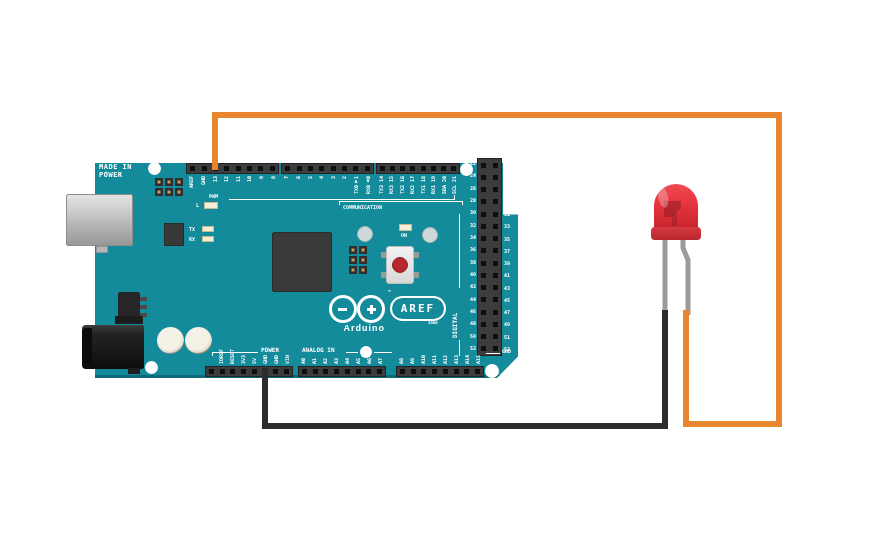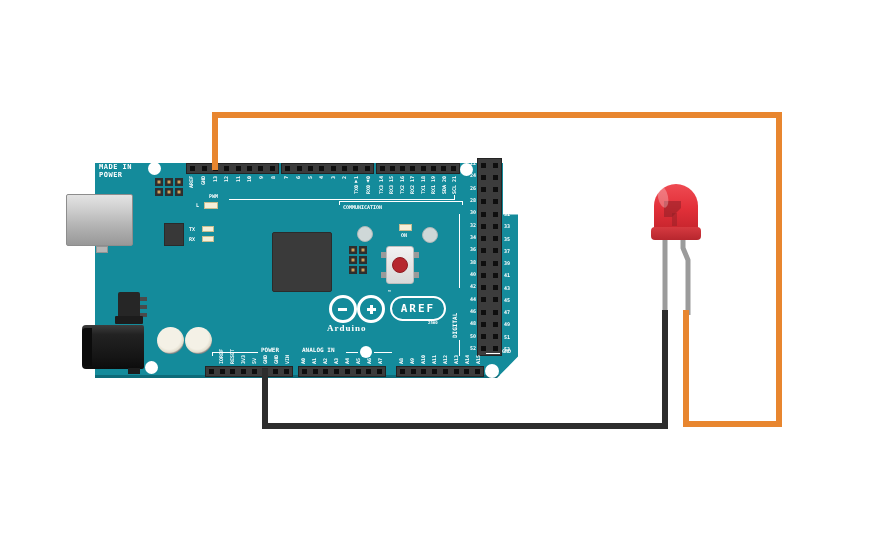--- a/index.html
+++ b/index.html
@@ -329,21 +329,21 @@
   <div class="abs" style="left:138px;top:313px;width:9px;height:4px;background:#4a4a4a;"></div>
   <div class="abs" style="left:118px;top:292px;width:22px;height:28px;background:#262626;border-radius:2px;"></div>
   <div class="abs" style="left:115px;top:316px;width:28px;height:8px;background:#1c1c1c;border-radius:1px;"></div>
 
   <div class="abs logo-circle" style="left:329px;top:295px;width:22px;height:22px;"></div>
   <div class="abs logo-circle" style="left:357px;top:295px;width:22px;height:22px;"></div>
   <div class="abs line" style="left:338px;top:308px;width:9px;height:3px;"></div>
   <div class="abs line" style="left:367px;top:308px;width:9px;height:3px;"></div>
   <div class="abs line" style="left:370px;top:305px;width:3px;height:9px;"></div>
   <div class="abs silk" style="left:388px;top:290px;font-size:5px;">™</div>
-  <div class="abs silk" style="left:327px;top:324px;width:58px;text-align:left;font-size:9px;letter-spacing:1px;font-family:Liberation Serif, serif;font-weight:bold;">Arduino</div>
+  <div class="abs silk" style="left:327px;top:324px;width:58px;text-align:right;font-size:9px;letter-spacing:1px;font-family:Liberation Sans, sans-serif;font-weight:bold;">Arduino</div>
   <div class="abs" style="left:390px;top:296px;width:52px;height:21px;border:2.5px solid #fff;border-radius:13px;display:flex;align-items:center;justify-content:center;">
      <span class="silk" style="font-size:11px;letter-spacing:2px;">AREF</span>
   </div>
   <div class="abs silk" style="left:428px;top:321px;font-size:4px;">2560</div>
 
   <div class="abs wire-o" style="left:212px;top:112px;width:6px;height:58px;z-index:6;"></div>
   <div class="abs wire-o" style="left:212px;top:112px;width:570px;height:6px;z-index:6;"></div>
   <div class="abs wire-o" style="left:776px;top:112px;width:6px;height:315px;z-index:6;"></div>
   <div class="abs wire-o" style="left:683px;top:421px;width:99px;height:6px;z-index:6;"></div>
   <div class="abs wire-o" style="left:683px;top:310px;width:6px;height:117px;z-index:6;"></div>

